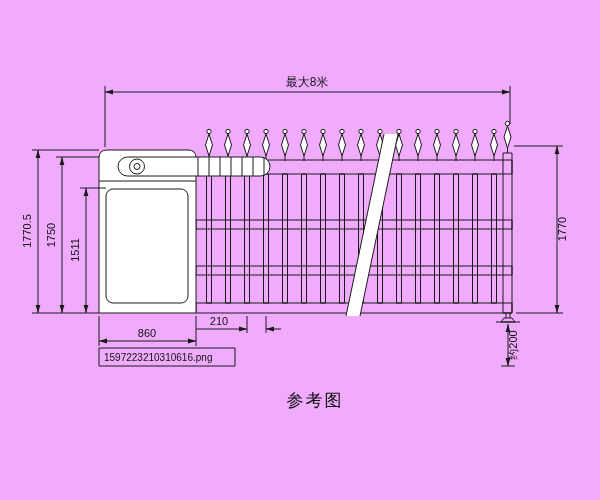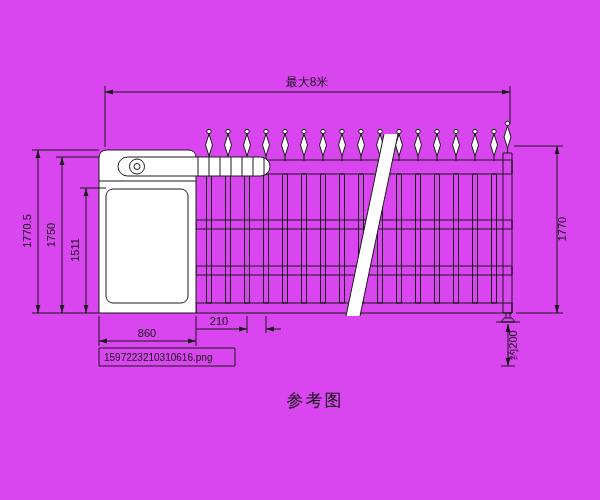--- a/index.html
+++ b/index.html
@@ -1,18 +1,18 @@
 <!DOCTYPE html>
 <html><head>
 <meta charset="utf-8">
 <style>
   * { margin:0; padding:0; box-sizing:border-box; }
   html,body { width:600px; height:500px; background:#ffffff; overflow:hidden;
               font-family:"Liberation Sans", sans-serif; }
-  .page { width:600px; height:500px; position:relative; background:#d946ef; }
+  .page { width:600px; height:500px; position:relative; background:#f0abfc; }
   svg line, svg path, svg rect, svg circle, svg polygon {
     stroke:#1a1a1a; stroke-width:1; fill:none;
     vector-effect:non-scaling-stroke;
   }
   svg polygon.arrow { fill:#1a1a1a; stroke:none; }
   svg .whitefill { fill:#ffffff; }
   svg .break-fill { fill:#ffffff; stroke:none; }
   svg text { stroke:none; fill:#111111; font-family:"Liberation Sans", sans-serif; }
   svg text.caption { font-size:17px; letter-spacing:2px; }
 </style>

